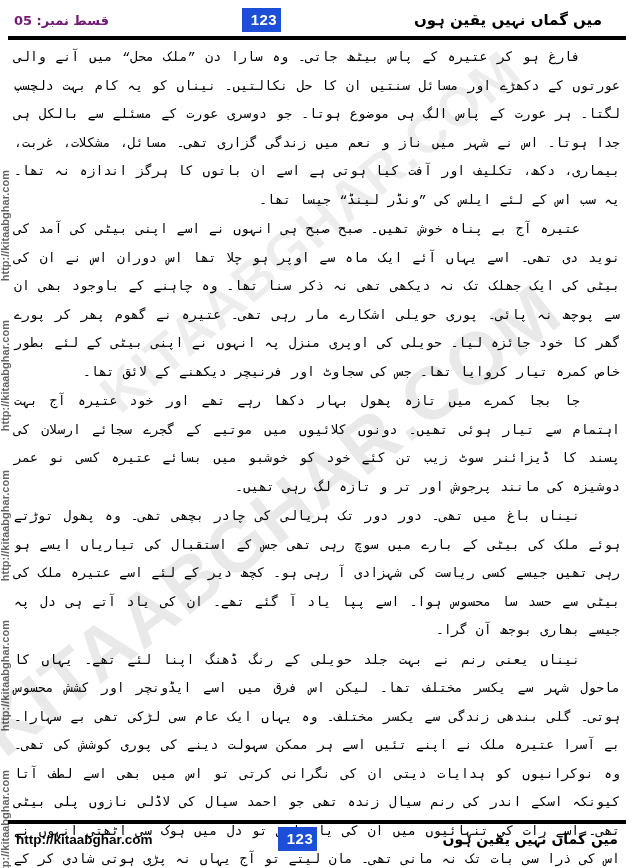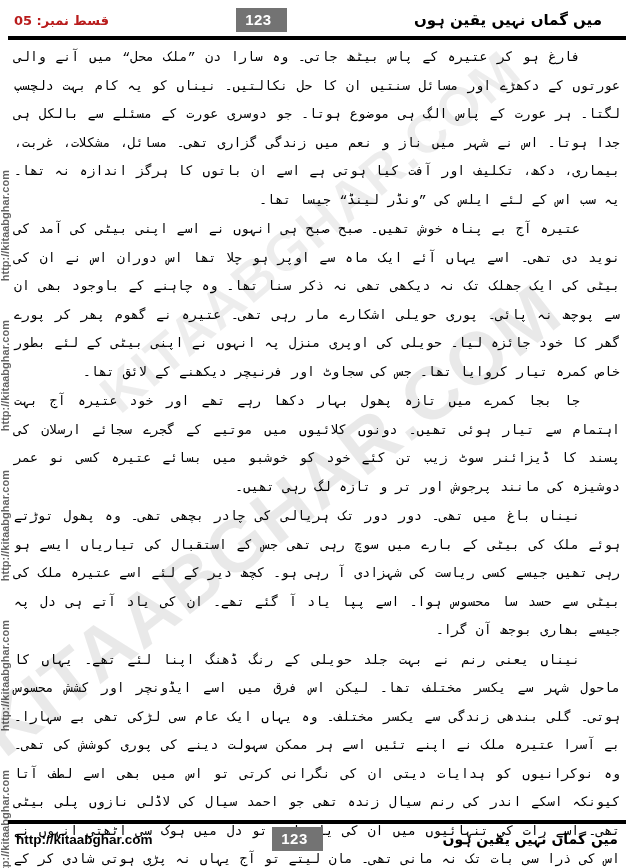--- a/index.html
+++ b/index.html
@@ -89,35 +89,35 @@
     color: #000;
     direction: rtl;
     white-space: nowrap;
     flex: 0 0 auto;
     margin-right: 18px;
   }
   .hdr-spacer-a { flex: 1 1 auto; }
   .hdr-spacer-b { flex: 1 1 auto; }
   .page-badge {
     flex: 0 0 auto;
-    background: #737373;
+    background: #1d4ed8;
     color: #ffffff;
     font-family: "Liberation Sans", sans-serif;
     font-weight: bold;
     font-size: 15px;
     line-height: 1;
-    padding: 4px 15px 5px 9px;
+    padding: 4px 4px 5px 9px;
     letter-spacing: 0.5px;
     direction: ltr;
   }
   .hdr-episode {
     font-family: "DejaVu Sans", sans-serif;
     font-size: 13px;
     font-weight: bold;
-    color: #b91c1c;
+    color: #701a75;
     direction: rtl;
     white-space: nowrap;
     flex: 0 0 auto;
   }
 
   .rule {
     position: absolute;
     left: 8px;
     right: 8px;
     height: 4px;

